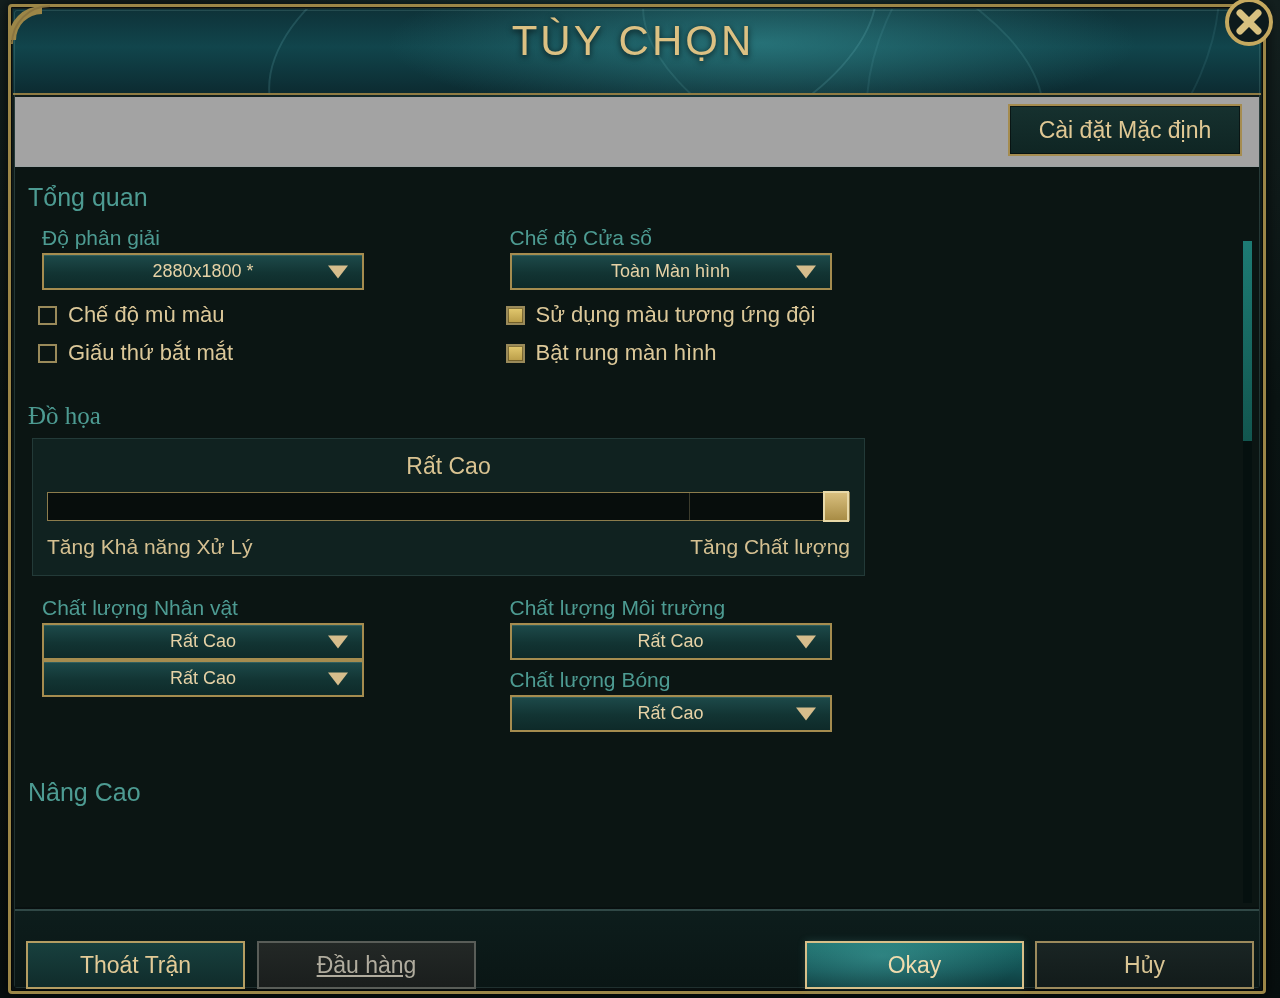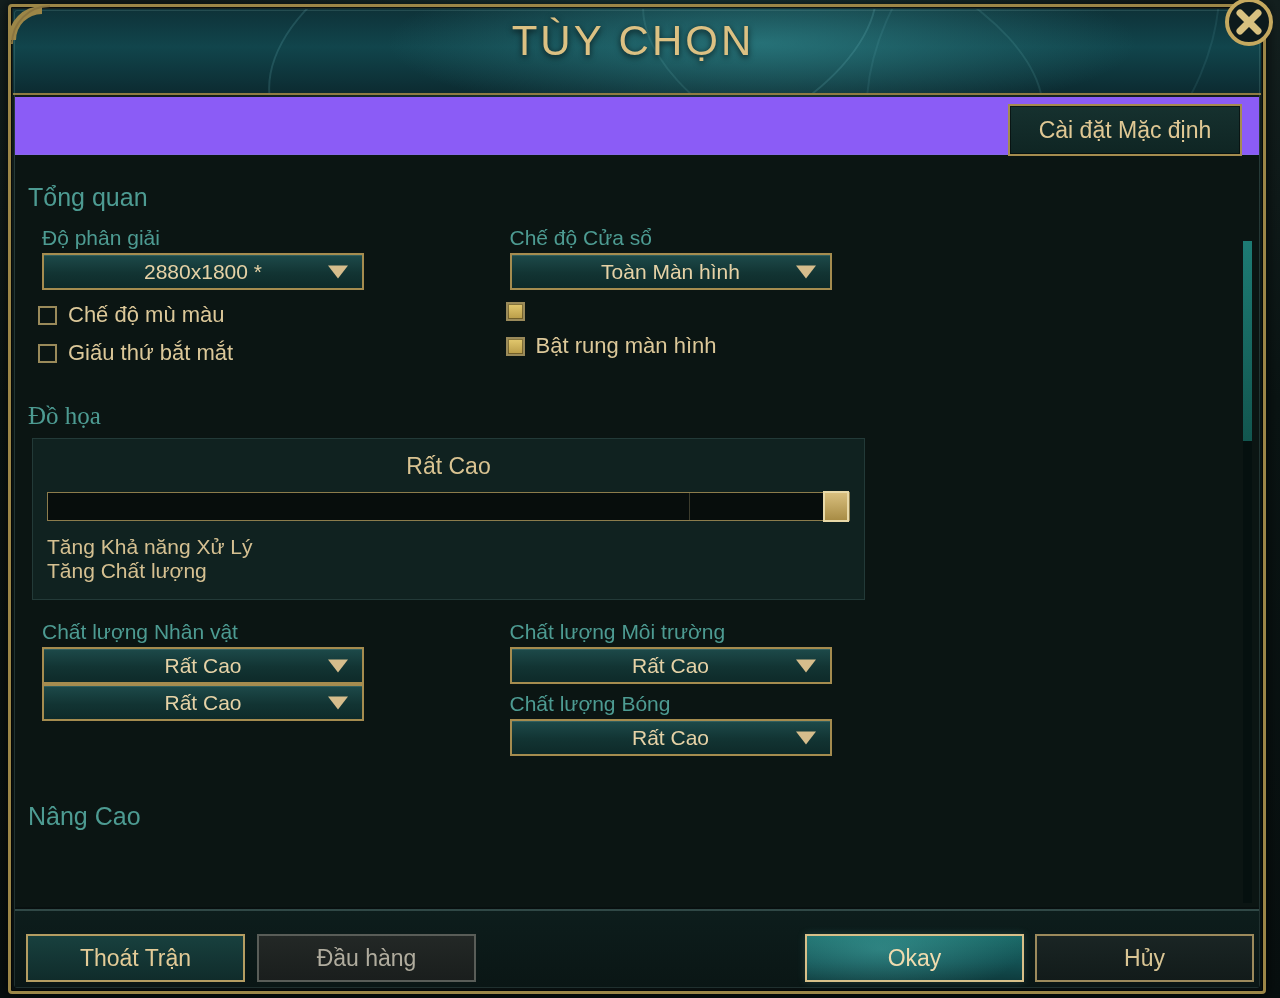--- a/index.html
+++ b/index.html
@@ -143,22 +143,22 @@
   #content-wrap {
     position: relative;
     flex: 1;
     background: #0b1513;
     overflow: hidden;
   }
 
   
   #defaults-strip {
     position: relative;
-    height: 58px;
-    background: #8b5cf6;
+    height: 70px;
+    background: #a3a3a3;
     border-bottom: 1px solid rgba(120,170,165,0.16);
   }
   #defaults-button {
     position: absolute;
     right: 17px; top: 7px;
     width: 234px; height: 52px;
     background: linear-gradient(180deg, #16312f 0%, #0f2523 100%);
     border: 2px solid #a58c4f;
     color: #e0c894;
     font-size: 23px;
@@ -205,21 +205,21 @@
     position: relative;
     margin-left: 14px;
     width: 322px;
     height: 37px;
     background: linear-gradient(180deg, #1d4a4a 0%, #123433 55%, #0e2a29 100%);
     border: 2px solid #a58c4f;
     display: flex;
     align-items: center;
     justify-content: center;
     color: #e6d2a6;
-    font-size: 21px;
+    font-size: 18px;
     cursor: pointer;
     box-shadow: inset 0 1px 0 rgba(150,200,195,0.18);
   }
   .dropdown .caret {
     position: absolute;
     right: 14px; top: 50%;
     transform: translateY(-50%);
     width: 0; height: 0;
     border-left: 10px solid transparent;
     border-right: 10px solid transparent;
@@ -281,21 +281,20 @@
     background: linear-gradient(180deg, #d8bf7e 0%, #a88c45 100%);
     border: 2px solid #e8d9a8;
     cursor: pointer;
   }
   .slider-ends {
     display: flex;
     justify-content: space-between;
     margin-top: 14px;
     color: #d5c091;
     font-size: 21px;
-    flex-direction: column;
   }
 
   
   #scrollbar-track {
     position: absolute;
     right: 7px; top: 74px;
     width: 9px; bottom: 4px;
     background: #05100f;
   }
   #scrollbar-thumb {
@@ -309,39 +308,40 @@
   
   #footer {
     position: absolute;
     left: 15px; top: 909px;
     width: 1244px; height: 78px;
     border-top: 2px solid rgba(140,190,185,0.30);
     background: linear-gradient(180deg, #0d1d1c 0%, #0a1615 100%);
   }
   .btn {
     position: absolute;
-    top: 23px;
+    top: 30px;
     height: 48px;
     display: flex;
     align-items: center;
     justify-content: center;
     font-size: 23px;
     cursor: pointer;
   }
   .btn-exit {
     left: 11px; width: 219px;
     background: linear-gradient(180deg, #18403e 0%, #102c2b 100%);
     border: 2px solid #b49d62;
     color: #e3cb97;
   }
   .btn-surrender {
     left: 242px; width: 219px;
     background: linear-gradient(180deg, #232826 0%, #1a1e1d 100%);
     border: 2px solid #595d58;
     color: #b0ac9e;
+    text-decoration: underline;
   }
   .btn-okay {
     left: 790px; width: 219px;
     background:
       radial-gradient(ellipse 200px 70px at 35% 30%, rgba(90,200,195,0.35), rgba(16,70,72,0) 70%),
       linear-gradient(180deg, #1c6b69 0%, #135153 60%, #0e3c3e 100%);
     border: 2px solid #d8c089;
     color: #f0dcae;
     box-shadow: 0 0 8px rgba(110,210,200,0.18);
   }
@@ -413,20 +413,21 @@
             </div>
 
             <div class="col">
               <div class="field-label">Chế độ Cửa sổ</div>
               <div class="dropdown">
                 <span>Toàn Màn hình</span>
                 <span class="caret"></span>
               </div>
               <div class="check-row">
                 <span class="checkbox checked"></span>
+                <span class="check-label">Sử dụng màu tương ứng đội</span>
               </div>
               <div class="check-row">
                 <span class="checkbox checked"></span>
                 <span class="check-label">Bật rung màn hình</span>
               </div>
             </div>
           </div>
 
           <div class="section-head" style="margin-top:36px;font-family:Liberation Serif, serif;">Đồ họa</div>
 

